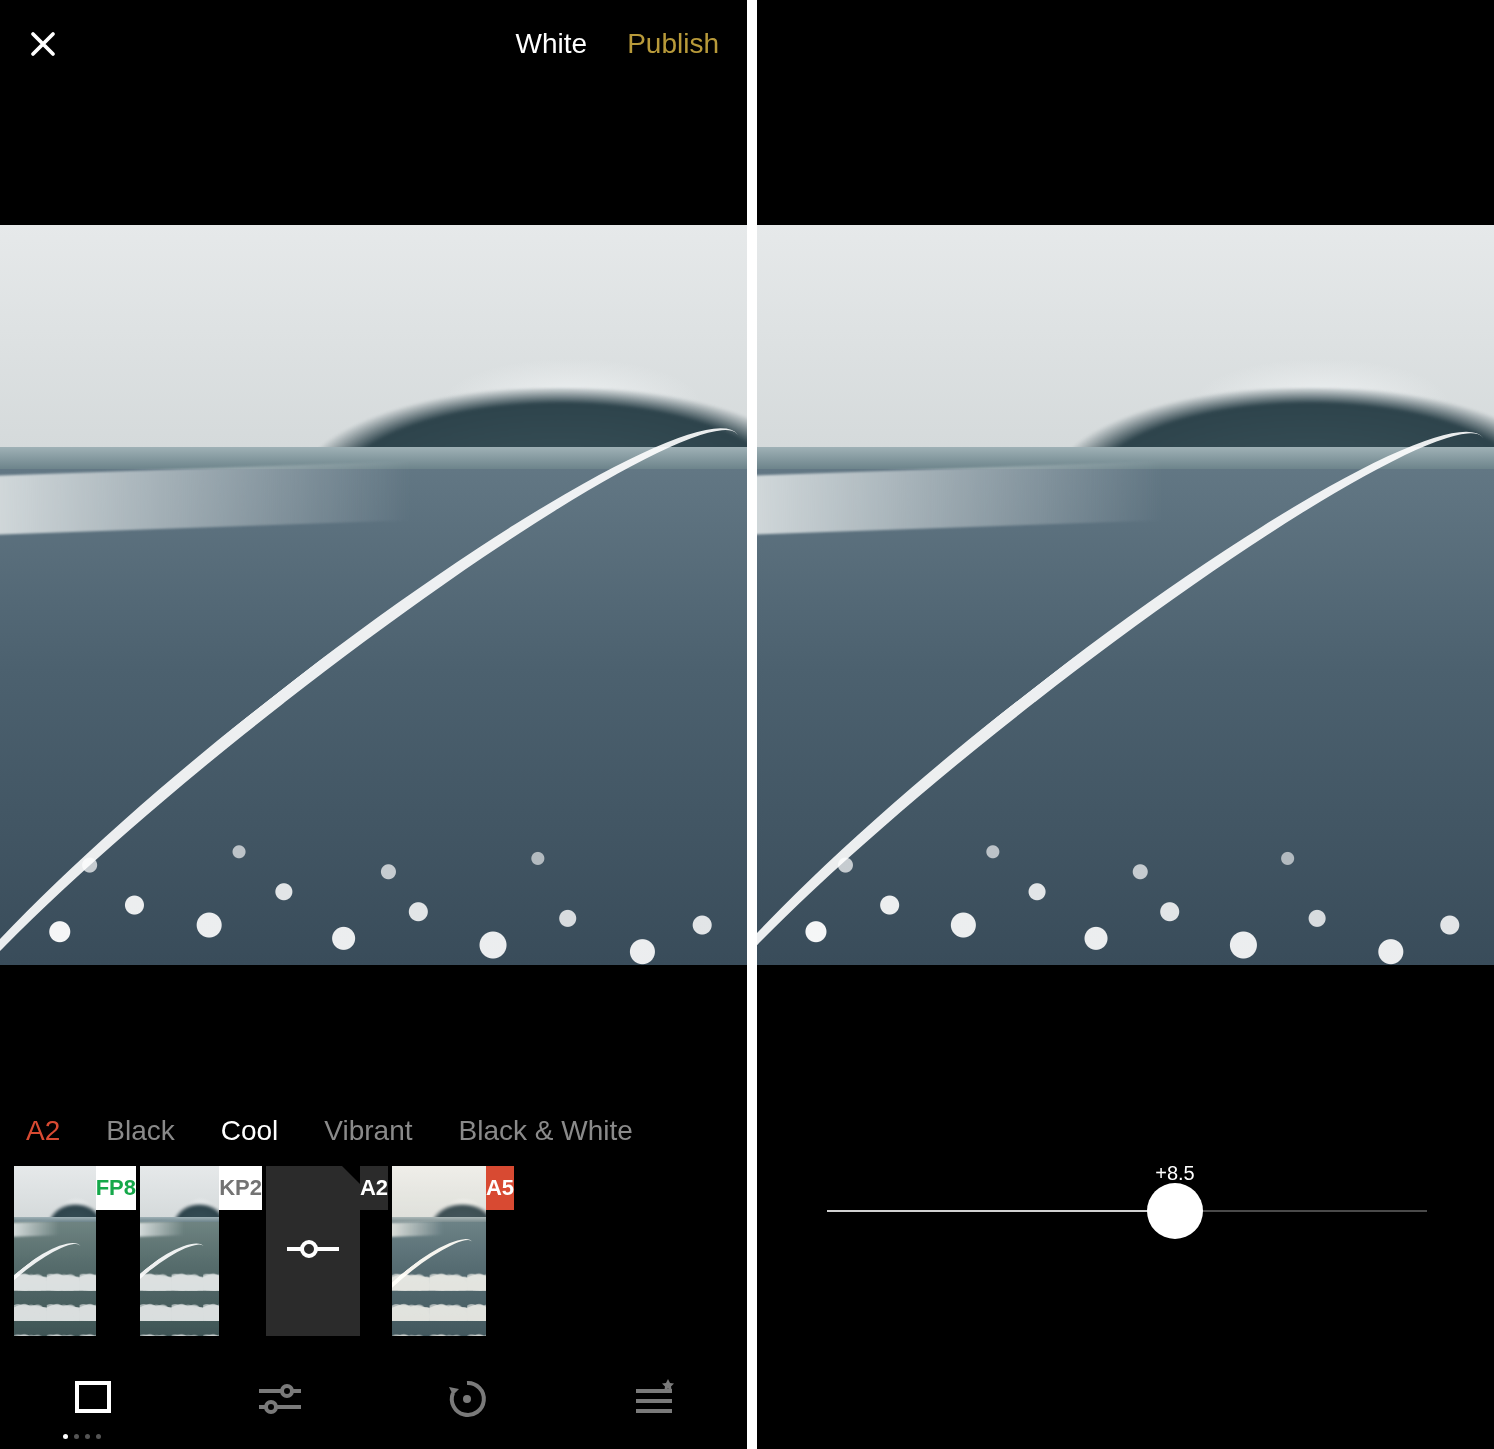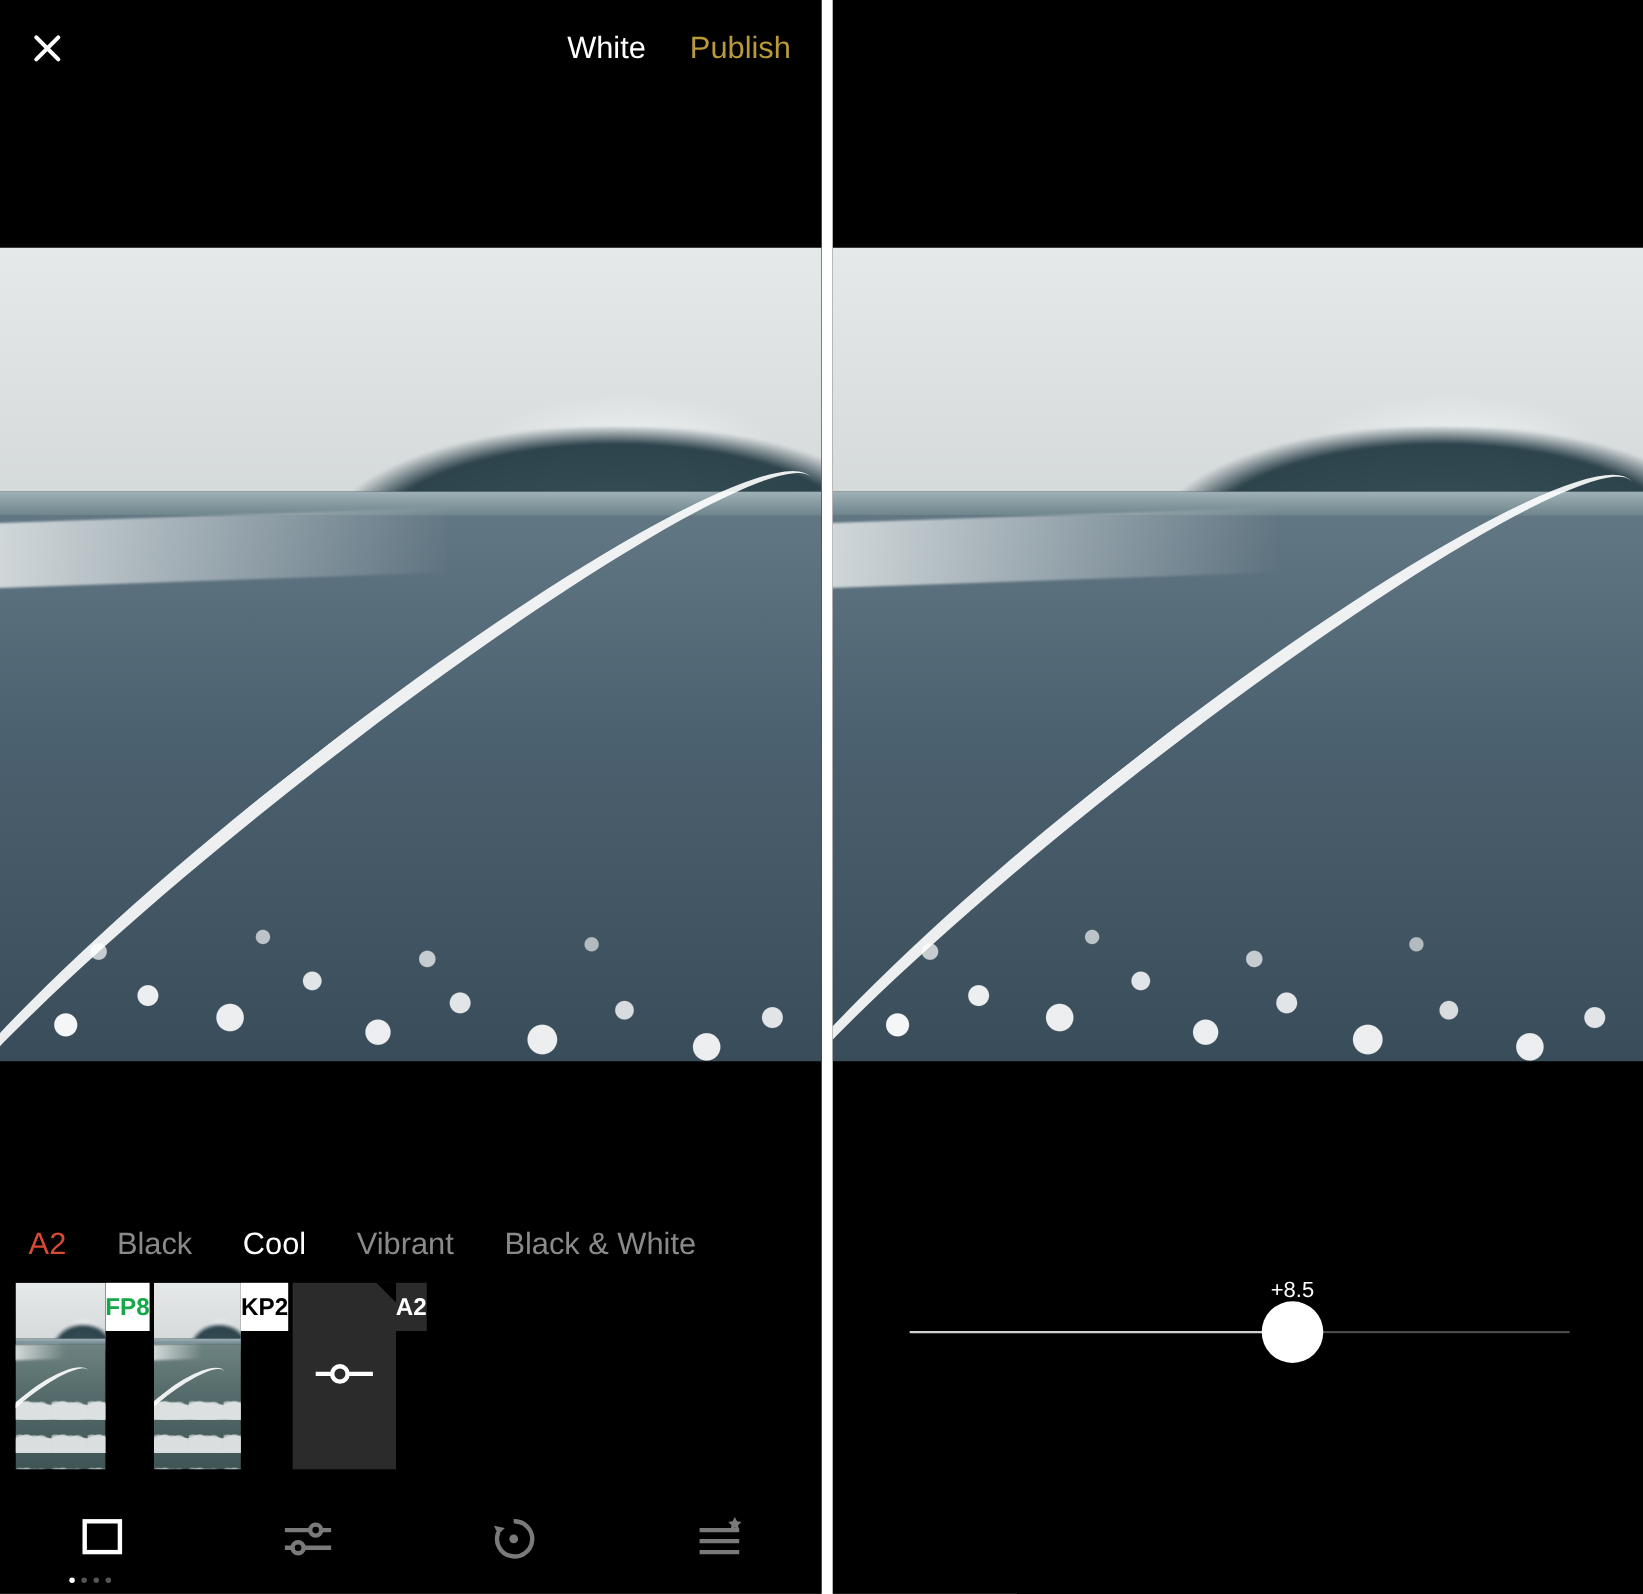--- a/index.html
+++ b/index.html
@@ -26,21 +26,21 @@
   .cat.selected-white { color: #fff; }
 
   .thumbs { position: absolute; top: 1166px; left: 14px; width: 740px; height: 170px; display:flex; gap:4px; overflow:hidden;}
   .thumb { width: 122px; height: 170px; display:flex; flex-direction:row; cursor:pointer; }
   .thumb-img { flex: 1; position:relative; }
   .thumb-label { height: 44px; display:flex; align-items:center; justify-content:center; font-size: 22px; font-weight:600; }
   .lbl-white { background:#fff; }
   .lbl-red   { background:#d84a32; color:#fff; }
   .lbl-dark  { background:#2b2b2b; color:#fff; }
   .fp8 { color:#15a84a; }
-  .kp  { color:#000000; }
+  .kp  { color:#737373; }
 
   .thumb-dark { background:#2b2b2b; display:flex; align-items:center; justify-content:center; position:relative;}
   .thumb-dark::after{ content:""; position:absolute; top:0; right:0; width:0; height:0; border-top:18px solid #000; border-left:18px solid transparent;}
   .thumb-slider-icon svg { width: 56px; height: 26px; }
 
   .bottombar-left { position: absolute; bottom: 0; left:0; width: 747px; height: 100px; display:flex; align-items:center; justify-content:space-around; }
   .bbicon { width:50px; height:50px; display:flex; align-items:center; justify-content:center; cursor:pointer; }
   .dots { position:absolute; bottom:10px; left:63px; display:flex; gap:6px;}
   .dots span{ width:5px; height:5px; border-radius:50%; background:#555;}
   .dots span:first-child{ background:#fff;}
@@ -161,20 +161,35 @@
         </div>
         <div class="thumb">
           <div class="thumb-img thumb-dark">
             <div class="thumb-slider-icon"><svg viewBox="0 0 56 26">
                 <line x1="2" y1="13" x2="54" y2="13" stroke="#fff" stroke-width="4"></line>
                 <circle cx="24" cy="13" r="7" fill="#2b2b2b" stroke="#fff" stroke-width="4"></circle>
               </svg></div>
           </div>
           <div class="thumb-label lbl-dark">A2</div>
         </div>
+        <div class="thumb">
+          <div class="thumb-img">
+            <div class="beach a5">
+              <div class="sky"></div>
+              <div class="cloud"></div>
+              <div class="hill"></div>
+              <div class="horizon"></div>
+              <div class="water"></div>
+              <div class="shore"></div>
+              <div class="wave1"></div>
+              <div class="foam"></div>
+            </div>
+          </div>
+          <div class="thumb-label lbl-red">A5</div>
+        </div>
       </div>
 
     <div class="bottombar-left">
       <div class="bbicon">
         <svg width="40" height="40" viewBox="0 0 40 40">
           <rect x="4" y="4" width="32" height="28" fill="none" stroke="#fff" stroke-width="4"></rect>
         </svg>
       </div>
       <div class="bbicon">
         <svg width="46" height="40" viewBox="0 0 46 40">

